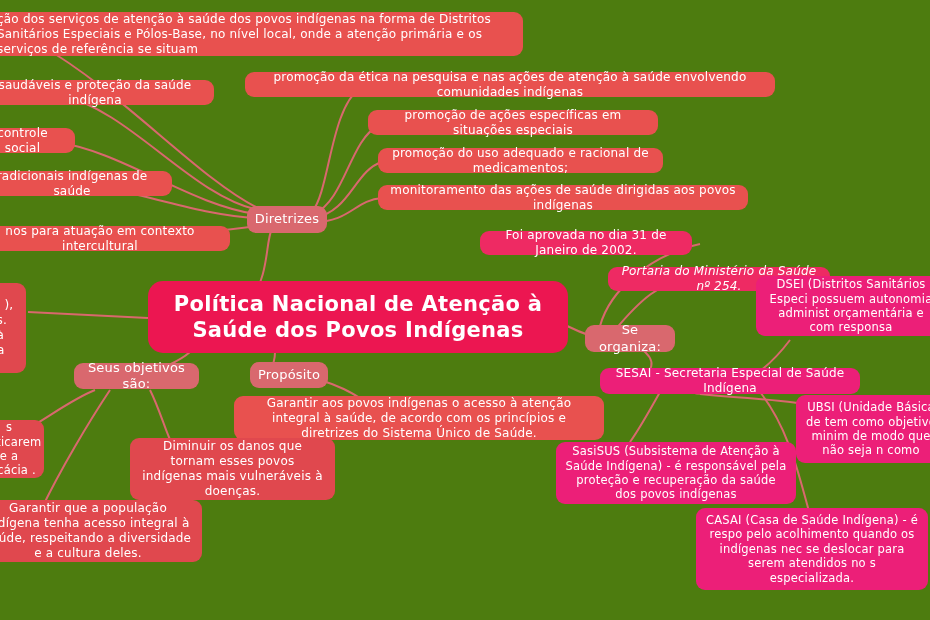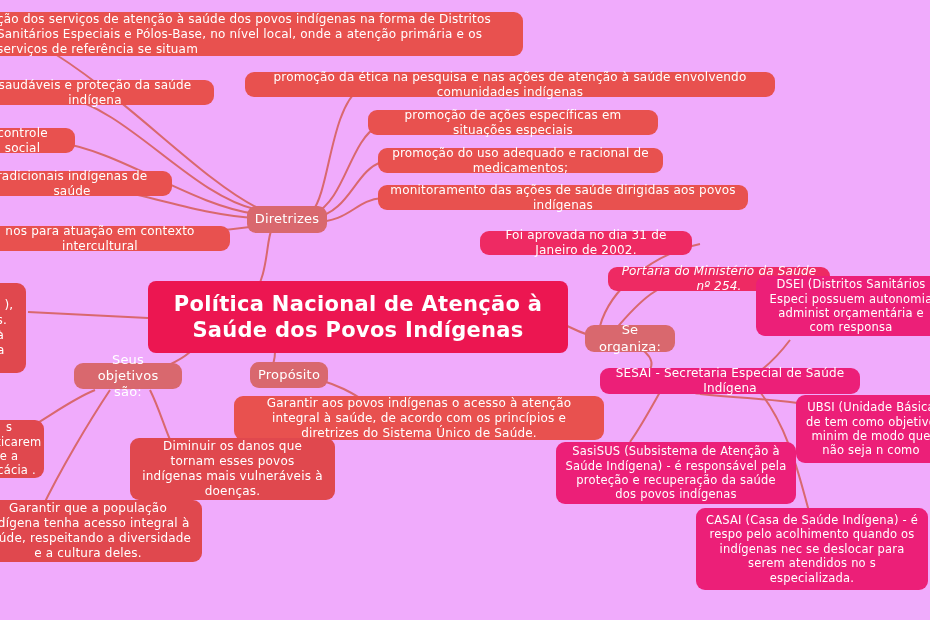--- a/index.html
+++ b/index.html
@@ -4,21 +4,21 @@
 <style>
   html, body {
     margin: 0;
     padding: 0;
     background: #f7a8cf;
   }
   #canvas {
     position: relative;
     width: 930px;
     height: 620px;
-    background: #f0abfc;
+    background: #4d7c0f;
     overflow: hidden;
     font-family: "DejaVu Sans", sans-serif;
   }
   svg.links {
     position: absolute;
     left: 0; top: 0;
     width: 930px;
     height: 620px;
     pointer-events: none;
   }
@@ -31,21 +31,21 @@
     display: flex;
     align-items: center;
     justify-content: center;
     padding: 6px 9px;
     line-height: 1.25;
     letter-spacing: 0.2px;
     white-space: pre-line;
   }
   .central {
     background: #ec1651;
-    border-radius: 8px;
+    border-radius: 15px;
     font-size: 21px;
     font-weight: 600;
     color: #ffffff;
     padding: 10px 16px;
     letter-spacing: 0.3px;
   }
   .branch {
     background: #d9686e;
     font-size: 13px;
   }
@@ -145,21 +145,21 @@
   <div class="node leaf-mag" style="left:796px; top:395px; width:150px; height:68px; font-size:11.5px;">UBSI (Unidade Básica de tem como objetivo minim de modo que não seja n como</div>
 
   <div class="node leaf-mag" style="left:556px; top:442px; width:240px; height:62px; font-size:11.5px;text-align:center;">SasiSUS (Subsistema de Atenção à Saúde Indígena) - é responsável pela proteção e recuperação da saúde dos povos indígenas</div>
 
   <div class="node leaf-mag" style="left:696px; top:508px; width:232px; height:82px; font-size:11.5px;">CASAI (Casa de Saúde Indígena) - é respo pelo acolhimento quando os indígenas nec se deslocar para serem atendidos no s especializada.</div>
 
   <div class="node branch" style="left:250px; top:362px; width:78px; height:26px;">Propósito</div>
 
   <div class="node leaf-red" style="left:234px; top:396px; width:370px; height:44px; font-size:12px;">Garantir aos povos indígenas o acesso à atenção integral à saúde, de acordo com os princípios e diretrizes do Sistema Único de Saúde.</div>
 
-  <div class="node branch" style="left:74px; top:363px; width:108px; height:26px;">Seus objetivos são:</div>
+  <div class="node branch" style="left:74px; top:363px; width:125px; height:26px;">Seus objetivos são:</div>
 
   <div class="node leaf-dark" style="left:-26px; top:420px; width:70px; height:58px; font-size:11.5px;">s praticarem e a eficácia .</div>
 
   <div class="node leaf-dark" style="left:130px; top:438px; width:205px; height:62px; font-size:12px;">Diminuir os danos que tornam esses povos indígenas mais vulneráveis à doenças.</div>
 
   <div class="node leaf-dark" style="left:-26px; top:500px; width:228px; height:62px; font-size:12px;">Garantir que a população indígena tenha acesso integral à saúde, respeitando a diversidade e a cultura deles.</div>
 
 </div>
 
 </body></html>

